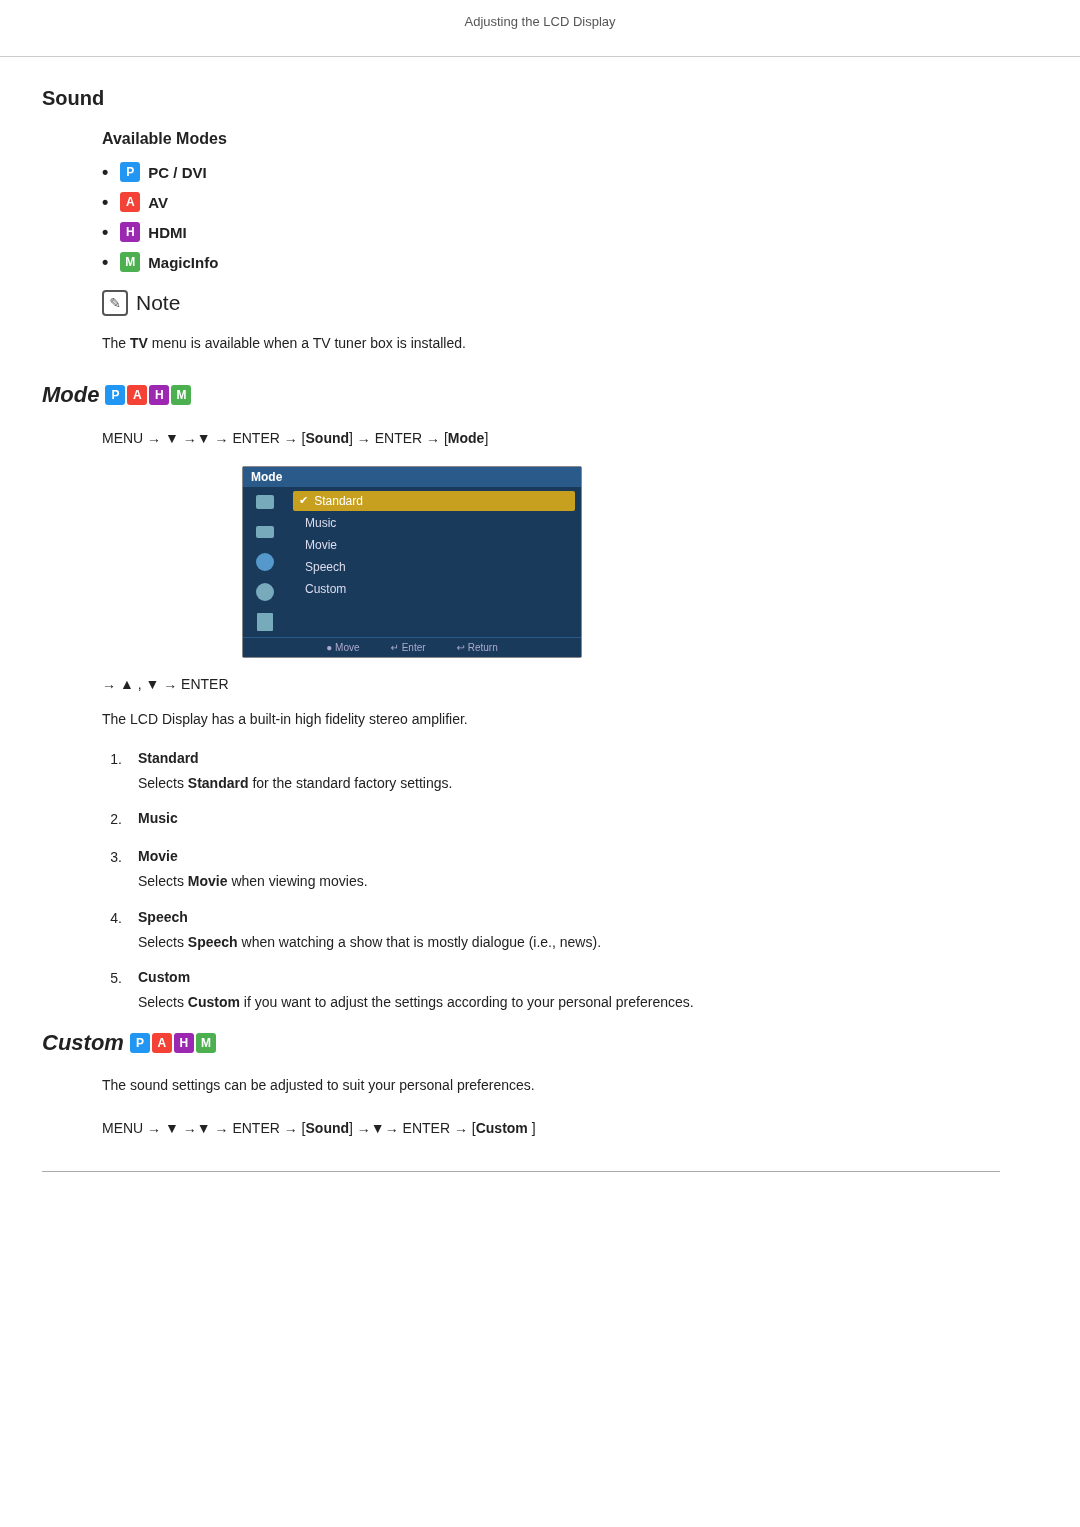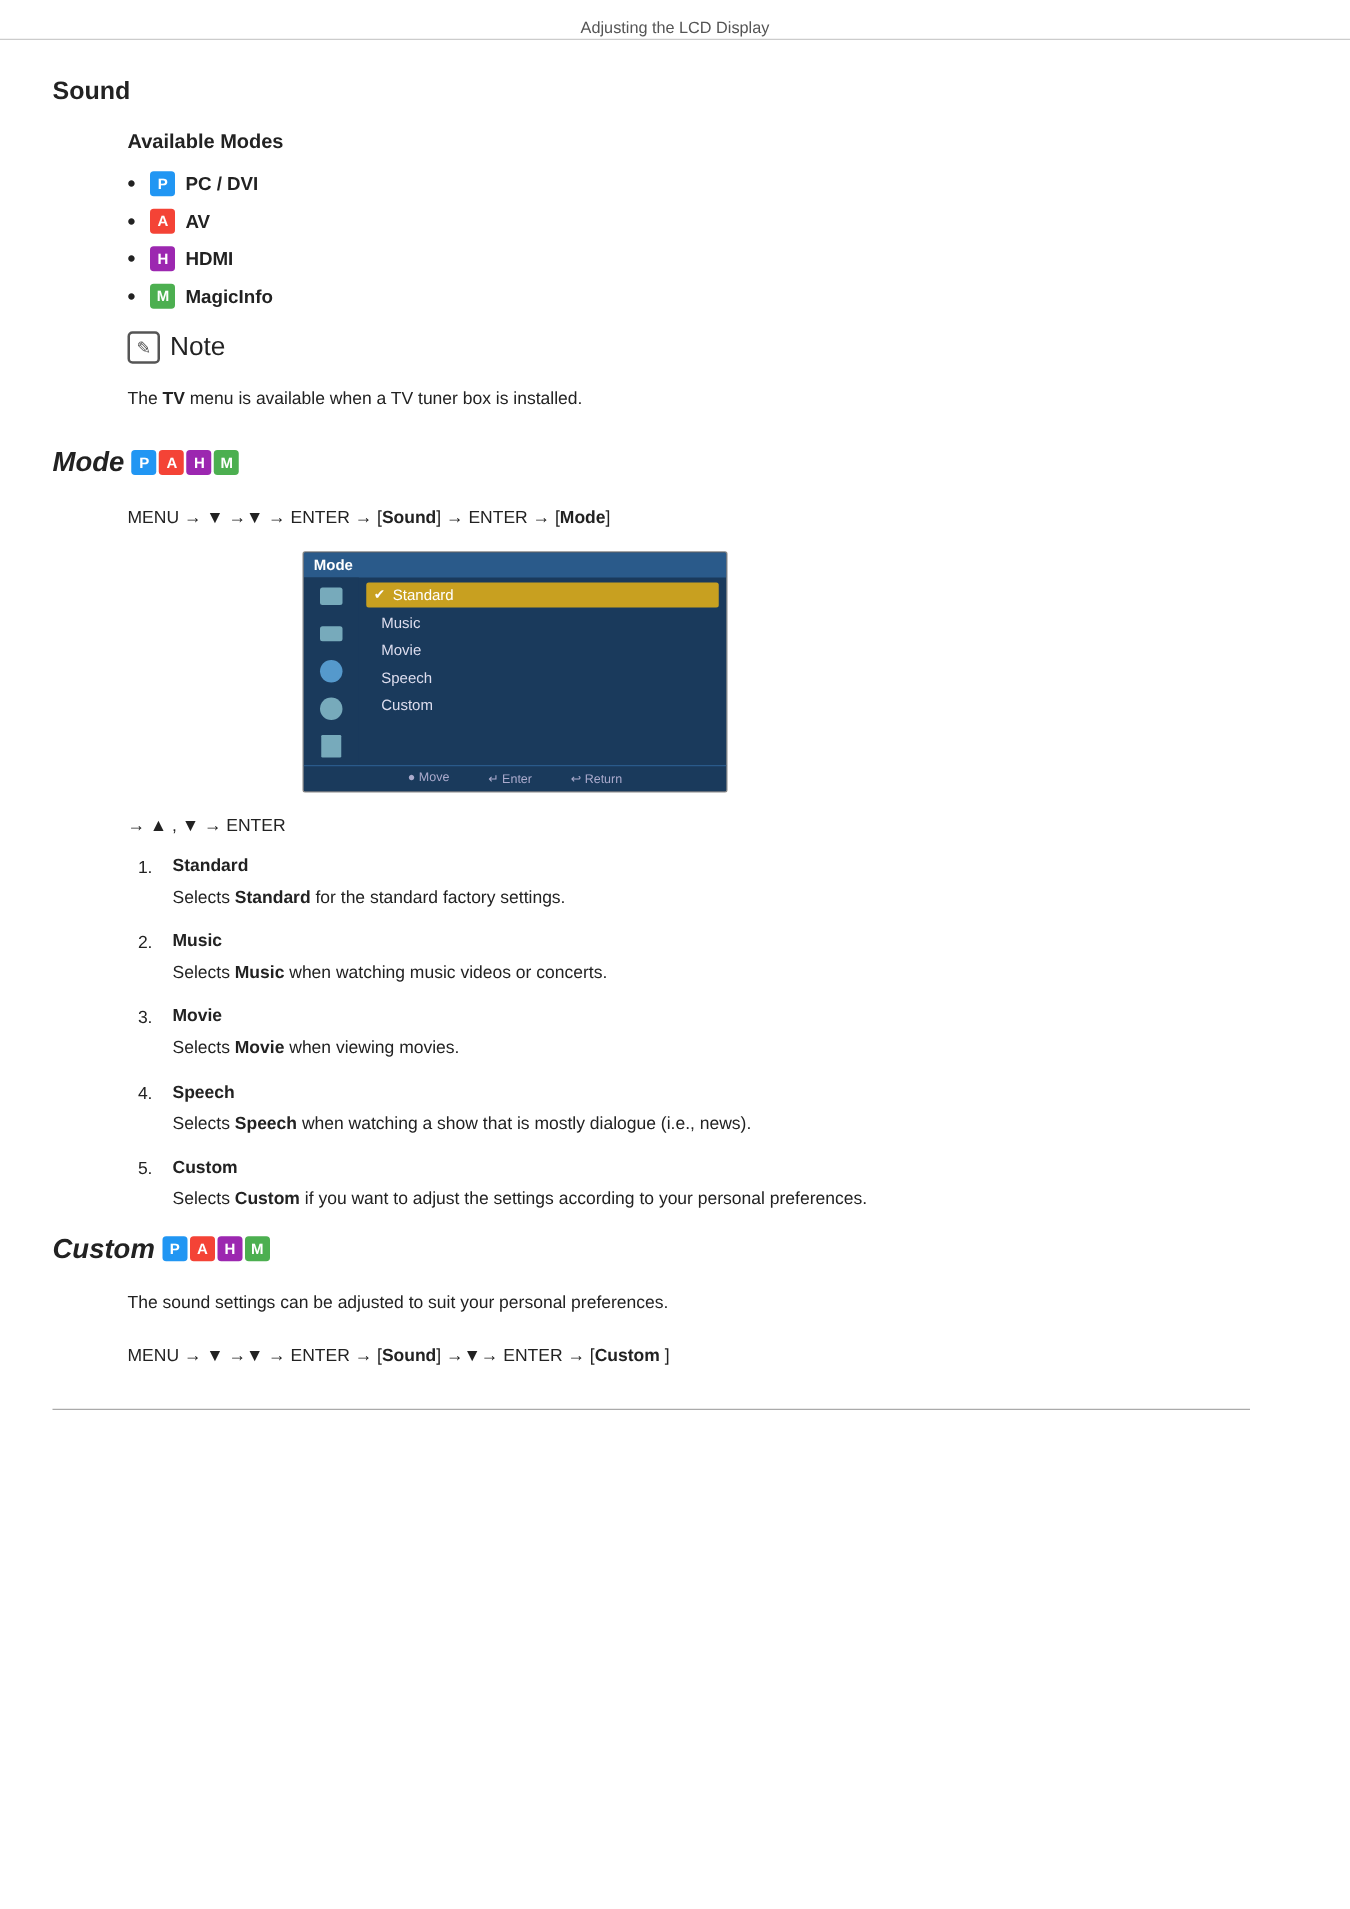--- a/index.html
+++ b/index.html
@@ -10,21 +10,21 @@
       background: #fff;
       width: 1080px;
       min-height: 1527px;
       padding: 0;
     }
 
     .page-header {
       text-align: center;
       color: #555;
       font-size: 13px;
-      padding: 14px 40px 2px;
+      padding: 14px 40px 27px;
       border-bottom: 1px solid #ccc;
       margin-bottom: 30px;
     }
 
     .content {
       padding: 0 80px 60px 42px;
     }
 
     .section-title {
       font-size: 20px;
@@ -405,36 +405,38 @@
         <span>● Move</span>
         <span>↵ Enter</span>
         <span>↩ Return</span>
       </div>
     </div>
 
     <div class="enter-text">
       → ▲ , ▼ → ENTER
     </div>
 
+    <div class="description-text">
+      The LCD Display has a built-in high fidelity stereo amplifier.
+    </div>
 
     <div class="numbered-list">
 
       <div class="numbered-item">
         <div class="num">1.</div>
         <div class="item-content">
           <div class="item-title"><b>Standard</b></div>
           <div class="item-desc">Selects <b>Standard</b> for the standard factory settings.</div>
         </div>
       </div>
 
       <div class="numbered-item">
         <div class="num">2.</div>
         <div class="item-content">
           <div class="item-title"><b>Music</b></div>
-          <div class="item-desc">Selects <b>Music</b> when watching music videos or concerts.</div>
         </div>
       </div>
 
       <div class="numbered-item">
         <div class="num">3.</div>
         <div class="item-content">
           <div class="item-title"><b>Movie</b></div>
           <div class="item-desc">Selects <b>Movie</b> when viewing movies.</div>
         </div>
       </div>

